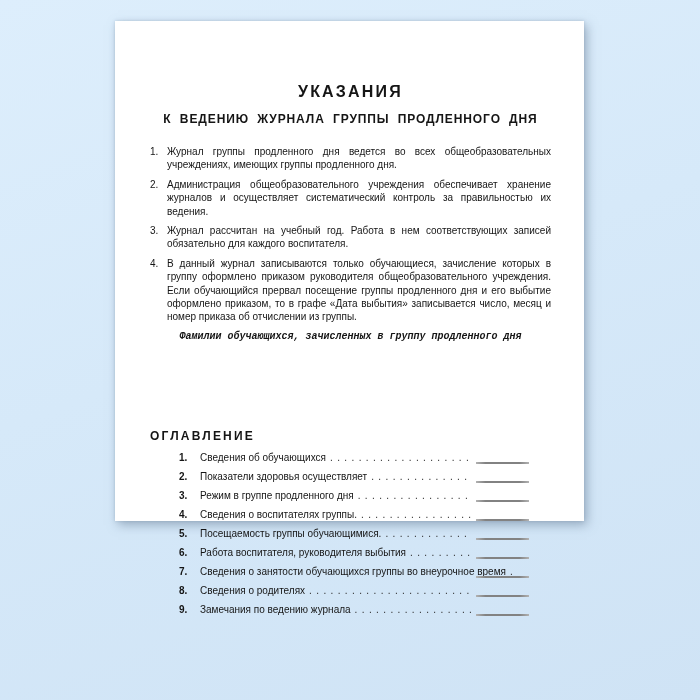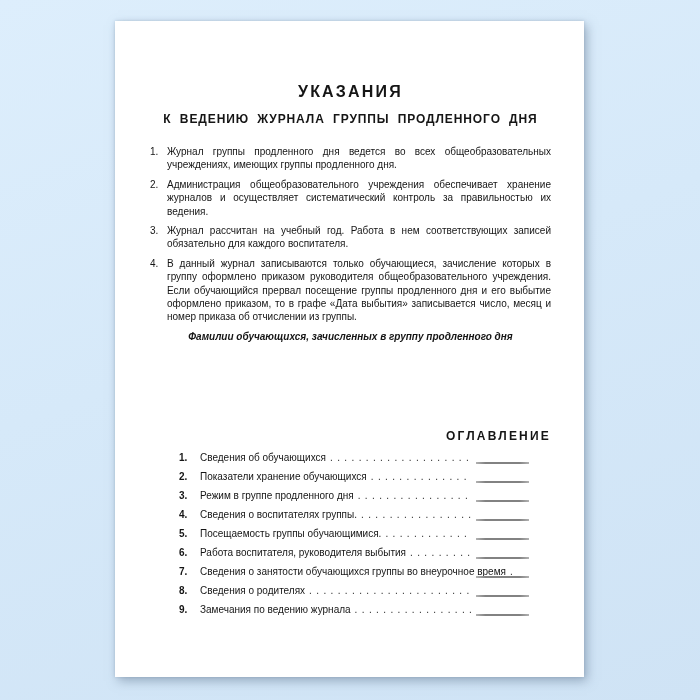--- a/index.html
+++ b/index.html
@@ -10,21 +10,21 @@
     overflow: hidden;
   }
   .stage {
     position: relative;
     width: 700px; height: 700px;
     background: linear-gradient(160deg, #ddeefc 0%, #d6e9f9 45%, #cfe3f5 100%);
   }
   .page {
     position: absolute;
     left: 115px; top: 21px;
-    width: 469px; height: 656px;
+    width: 469px; height: 500px;
     background: #ffffff;
     box-shadow: 3px 4px 10px rgba(105,128,152,0.55), 0 0 3px rgba(125,148,170,0.35);
     padding: 61px 33px 0 35px;
   }
   .doc-title {
     text-align: center;
     font-size: 16px;
     font-weight: bold;
     letter-spacing: 2.2px;
     line-height: 20px;
@@ -54,24 +54,25 @@
     text-justify: inter-word;
     padding-left: 3px;
   }
   .note {
     margin-top: 3px;
     text-align: center;
     font-size: 10px;
     font-weight: bold;
     font-style: italic;
     line-height: 13.4px;
+    font-family: Liberation Mono, monospace;
   }
   .toc { margin-top: 86px; }
   .toc-heading {
-    text-align: right;
+    text-align: left;
     font-size: 12px;
     font-weight: bold;
     letter-spacing: 2.2px;
     line-height: 14px;
   }
   .toc-body {
     margin-left: 29px;
     margin-right: 22px;
   }
   .toc-page-col {
@@ -148,21 +149,21 @@
         <div class="toc-rows">
 
           <div class="toc-row">
             <span class="toc-num">1.</span>
             <span class="toc-label">Сведения об обучающихся</span>
             <span class="toc-leader">. . . . . . . . . . . . . . . . . . . . . . . . . . . . . . . . . . . . . . . .</span>
             <span class="toc-blank"></span>
           </div>
           <div class="toc-row">
             <span class="toc-num">2.</span>
-            <span class="toc-label">Показатели хранение обучающихся</span>
+            <span class="toc-label">Показатели здоровья осуществляет</span>
             <span class="toc-leader">. . . . . . . . . . . . . . . . . . . . . . . . . . . . . . . . . . . . . . . .</span>
             <span class="toc-blank"></span>
           </div>
           <div class="toc-row">
             <span class="toc-num">3.</span>
             <span class="toc-label">Режим в группе продленного дня</span>
             <span class="toc-leader">. . . . . . . . . . . . . . . . . . . . . . . . . . . . . . . . . . . . . . . .</span>
             <span class="toc-blank"></span>
           </div>
           <div class="toc-row">

